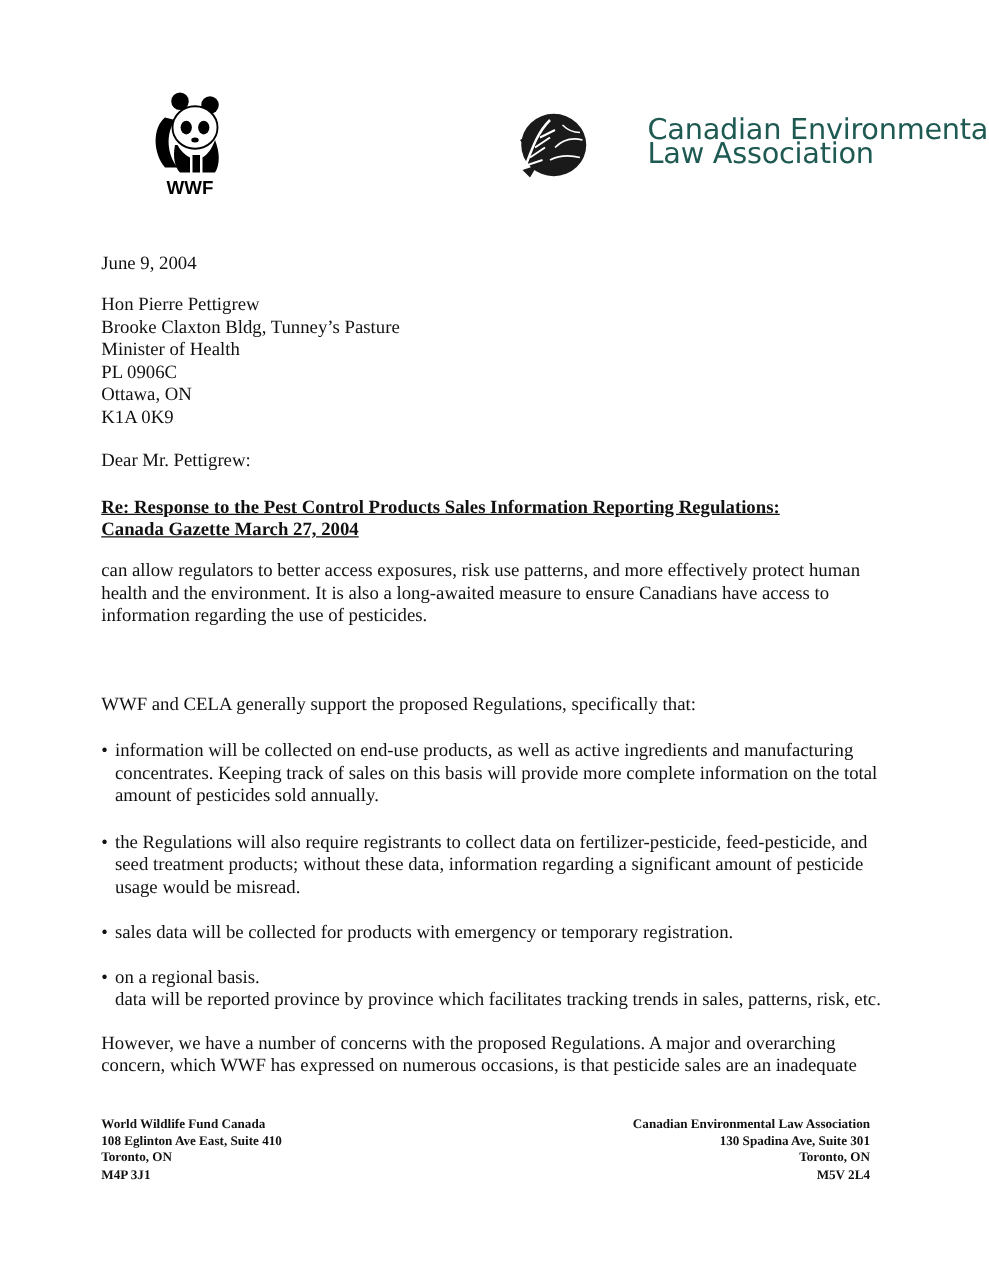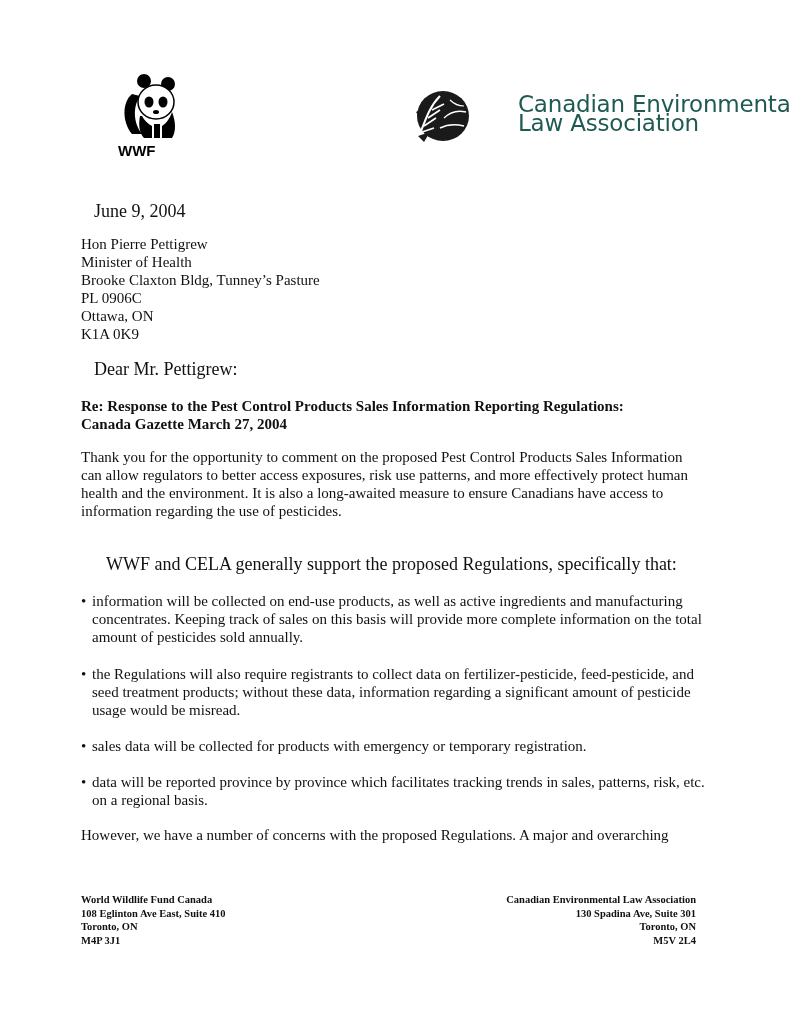--- a/index.html
+++ b/index.html
@@ -3,31 +3,31 @@
 <meta charset="utf-8">
 <style>
   html, body { margin: 0; padding: 0; background: #ffffff; }
   body { width: 791px; height: 1024px; position: relative; overflow: hidden;
          font-family: "Liberation Serif", serif; color: #111; }
   .page { position: absolute; left: 0; top: 0; width: 791px; height: 1024px; }
 
   
   .wwf-logo { position: absolute; left: 118px; top: 72px; width: 68px; height: 88px; }
   .wwf-logo svg { display: block; }
-  .wwf-text { position: absolute; left: 0; top: 70px; width: 68px; text-align: left;
+  .wwf-text { position: absolute; left: 0; top: 70px; width: 68px; text-align: center;
               font-family: "Liberation Sans", sans-serif; font-weight: bold; font-size: 15px;
               letter-spacing: 0px; color: #000; }
   .cela-emblem { position: absolute; left: 410px; top: 88px; width: 62px; height: 56px; }
   .cela-name { position: absolute; left: 518px; top: 95px; font-family: "DejaVu Sans", sans-serif;
                color: #1f5a52; font-size: 23px; line-height: 19px; letter-spacing: -0.2px; }
 
   
-  .txt { position: absolute; left: 94px; font-size: 18px; line-height: 18px; white-space: nowrap; }
+  .txt { position: absolute; left: 81px; font-size: 15px; line-height: 18px; white-space: nowrap; }
   .block { position: absolute; left: 81px; width: 650px; font-size: 15px; line-height: 18px; }
-  .bold { font-weight: bold; }
+  .bold { font-weight: bold; text-decoration: underline; }
   .center { }
 
   .bullet { position: absolute; left: 81px; width: 650px; font-size: 15px; line-height: 18px; }
   .bullet .dot { position: absolute; left: 0; top: 0; }
   .bullet .btext { margin-left: 11px; }
 
   .line { display: block; white-space: nowrap; }
 
   
   .foot { position: absolute; top: 893px; font-size: 10.5px; line-height: 13.5px; font-weight: bold; }
@@ -75,42 +75,41 @@
   </div>
   <div class="cela-name">
     <span class="line">Canadian Environmental</span>
     <span class="line">Law Association</span>
   </div>
 
   <div class="txt" style="top:202px;">June 9, 2004</div>
 
   <div class="block" style="top:235px;">
     <span class="line">Hon Pierre Pettigrew</span>
+    <span class="line">Brooke Claxton Bldg, Tunney’s Pasture</span>
     <span class="line">Minister of Health</span>
-    <span class="line">Brooke Claxton Bldg, Tunney’s Pasture</span>
     <span class="line">PL 0906C</span>
     <span class="line">Ottawa, ON</span>
     <span class="line">K1A 0K9</span>
   </div>
 
   <div class="txt" style="top:360px;">Dear Mr. Pettigrew:</div>
 
   <div class="block bold" style="top:397px; width:640px;">
     <span class="line">Re: Response to the Pest Control Products Sales Information Reporting Regulations:</span>
     <span class="line center">Canada Gazette March 27, 2004</span>
   </div>
 
   <div class="block" style="top:448px;">
-    <span class="line">Thank you for the opportunity to comment on the proposed Pest Control Products Sales Information</span>
     <span class="line">can allow regulators to better access exposures, risk use patterns, and more effectively protect human</span>
     <span class="line">health and the environment.  It is also a long-awaited measure to ensure Canadians have access to</span>
     <span class="line">information regarding the use of pesticides.</span>
   </div>
 
-  <div class="txt" style="top:555px;margin-left:12px;">WWF and CELA generally support the proposed Regulations, specifically that:</div>
+  <div class="txt" style="top:555px;">WWF and CELA generally support the proposed Regulations, specifically that:</div>
 
   <div class="bullet" style="top:592px;">
     <span class="dot">•</span>
     <div class="btext">
       <span class="line">information will be collected on end-use products, as well as active ingredients and manufacturing</span>
       <span class="line">concentrates.  Keeping track of sales on this basis will provide more complete information on the total</span>
       <span class="line">amount of pesticides sold annually.</span>
     </div>
   </div>
 
@@ -126,27 +125,28 @@
   <div class="bullet" style="top:737px;">
     <span class="dot">•</span>
     <div class="btext">
       <span class="line">sales data will be collected for products with emergency or temporary registration.</span>
     </div>
   </div>
 
   <div class="bullet" style="top:773px;">
     <span class="dot">•</span>
     <div class="btext">
+      <span class="line">on a regional basis.</span>
       <span class="line">data will be reported province by province which facilitates tracking trends in sales, patterns, risk, etc.</span>
-      <span class="line">on a regional basis.</span>
     </div>
   </div>
 
   <div class="block" style="top:826px;">
     <span class="line">However, we have a number of concerns with the proposed Regulations.  A major and overarching</span>
+    <span class="line">concern, which WWF has expressed on numerous occasions, is that pesticide sales are an inadequate</span>
   </div>
 
   <div class="foot foot-left">
     <span class="line">World Wildlife Fund Canada</span>
     <span class="line">108 Eglinton Ave East, Suite 410</span>
     <span class="line">Toronto, ON</span>
     <span class="line">M4P 3J1</span>
   </div>
   <div class="foot foot-right">
     <span class="line">Canadian Environmental Law Association</span>

